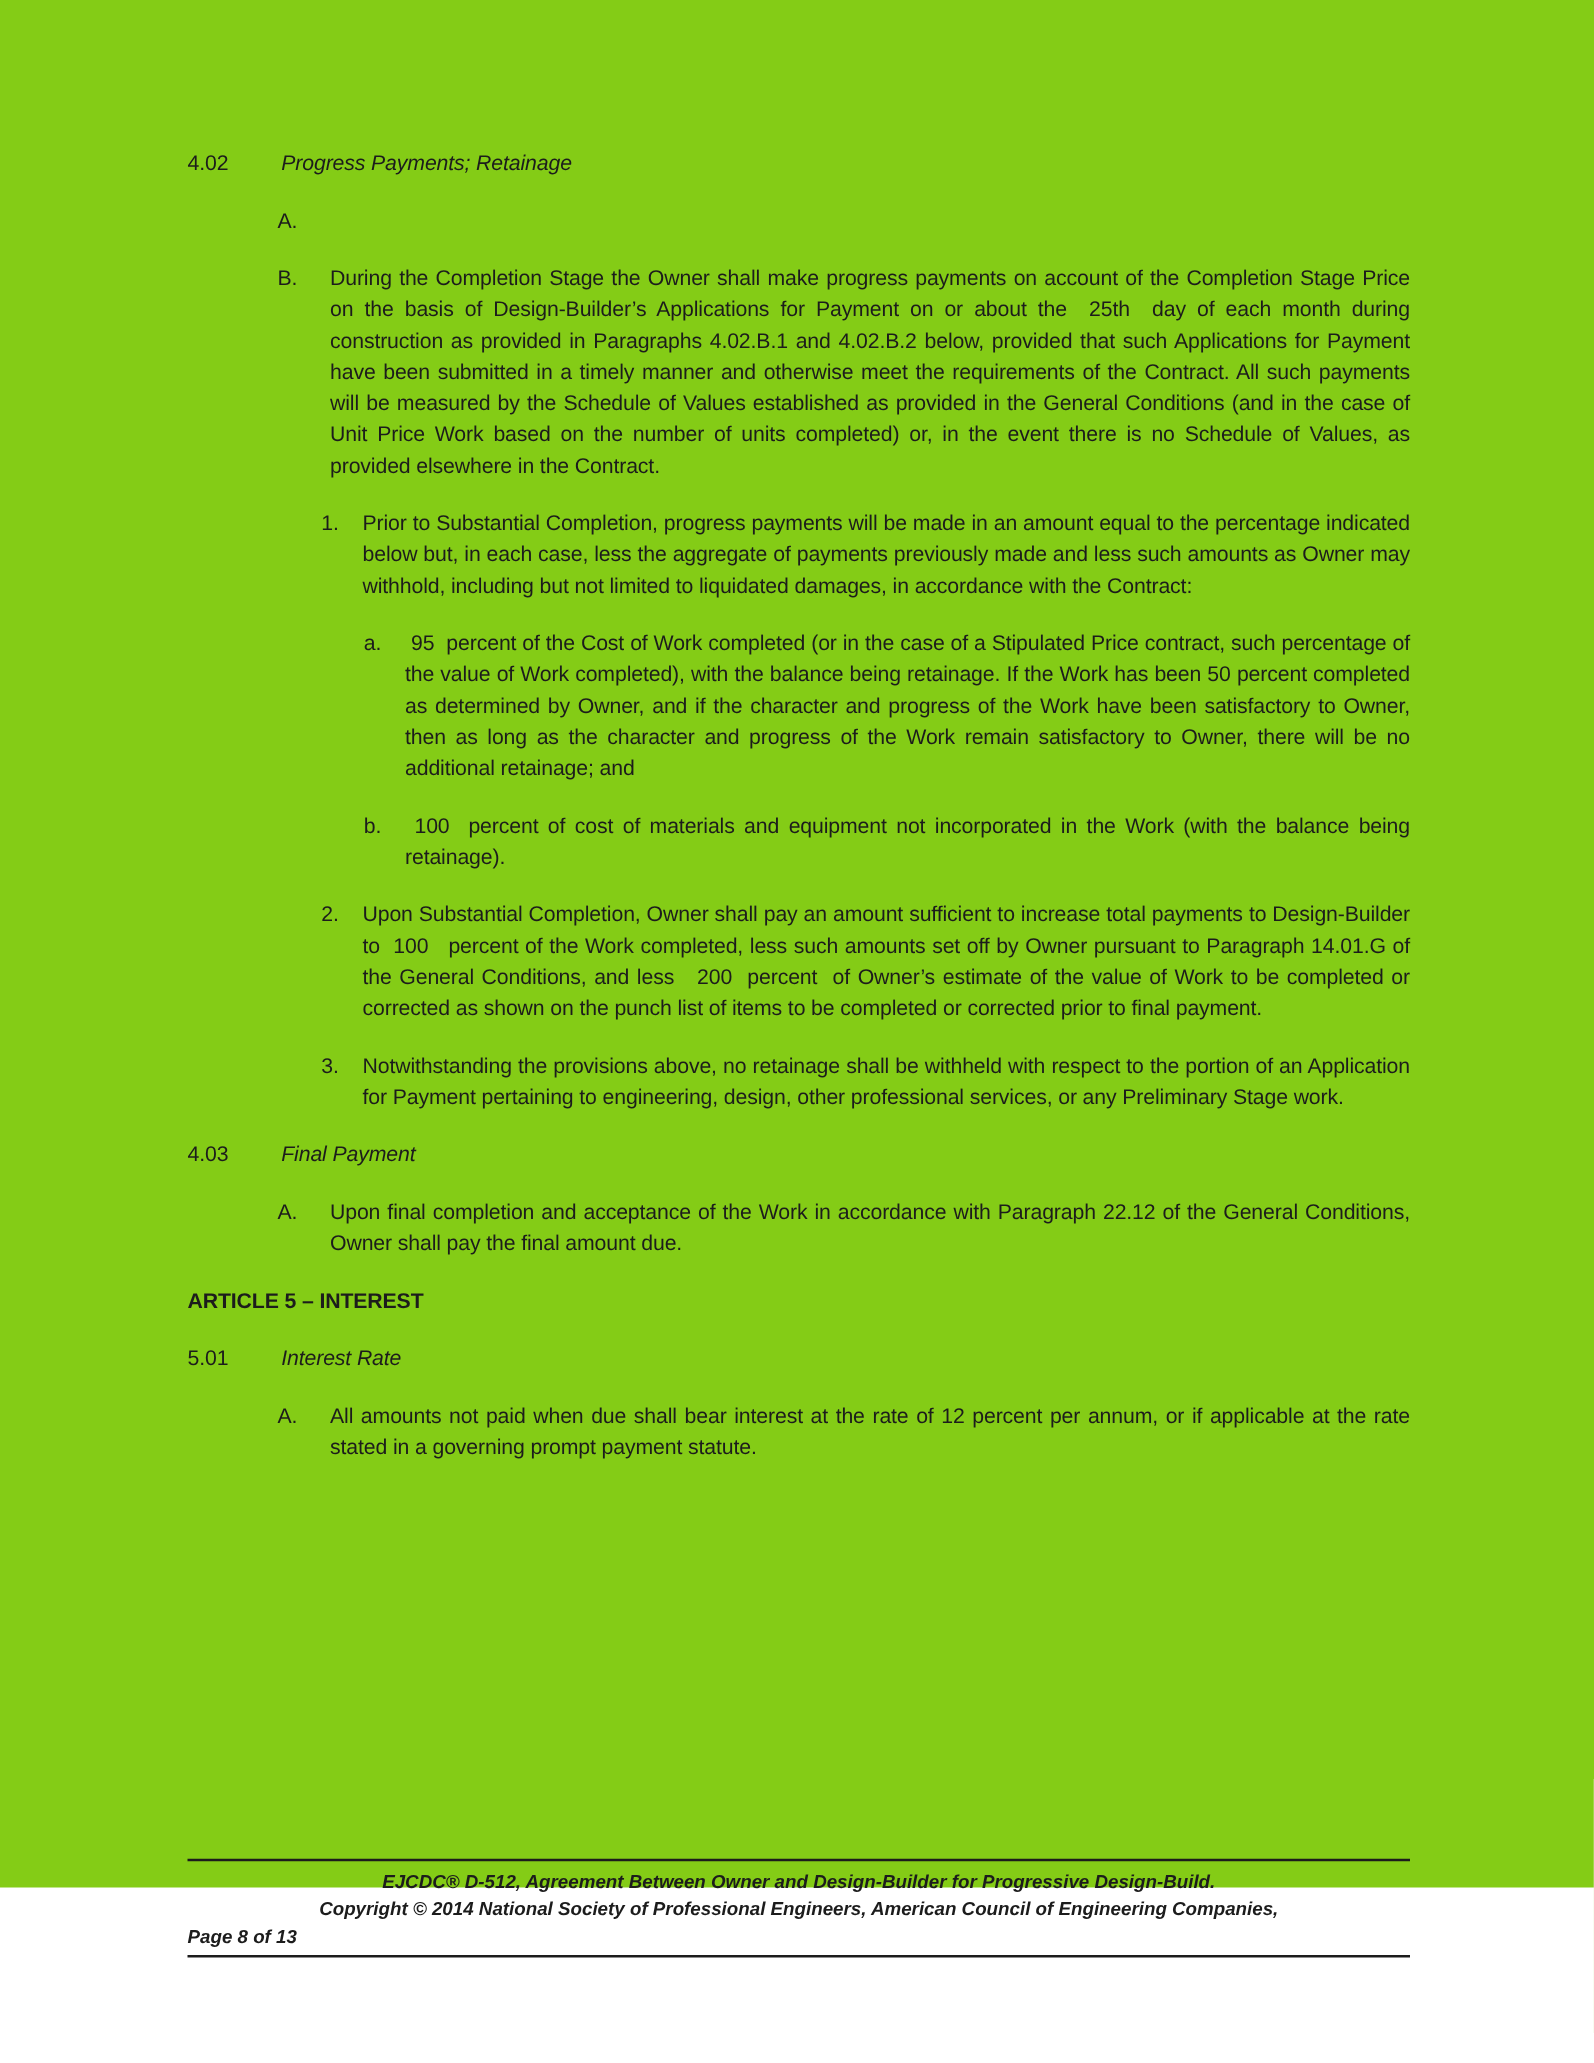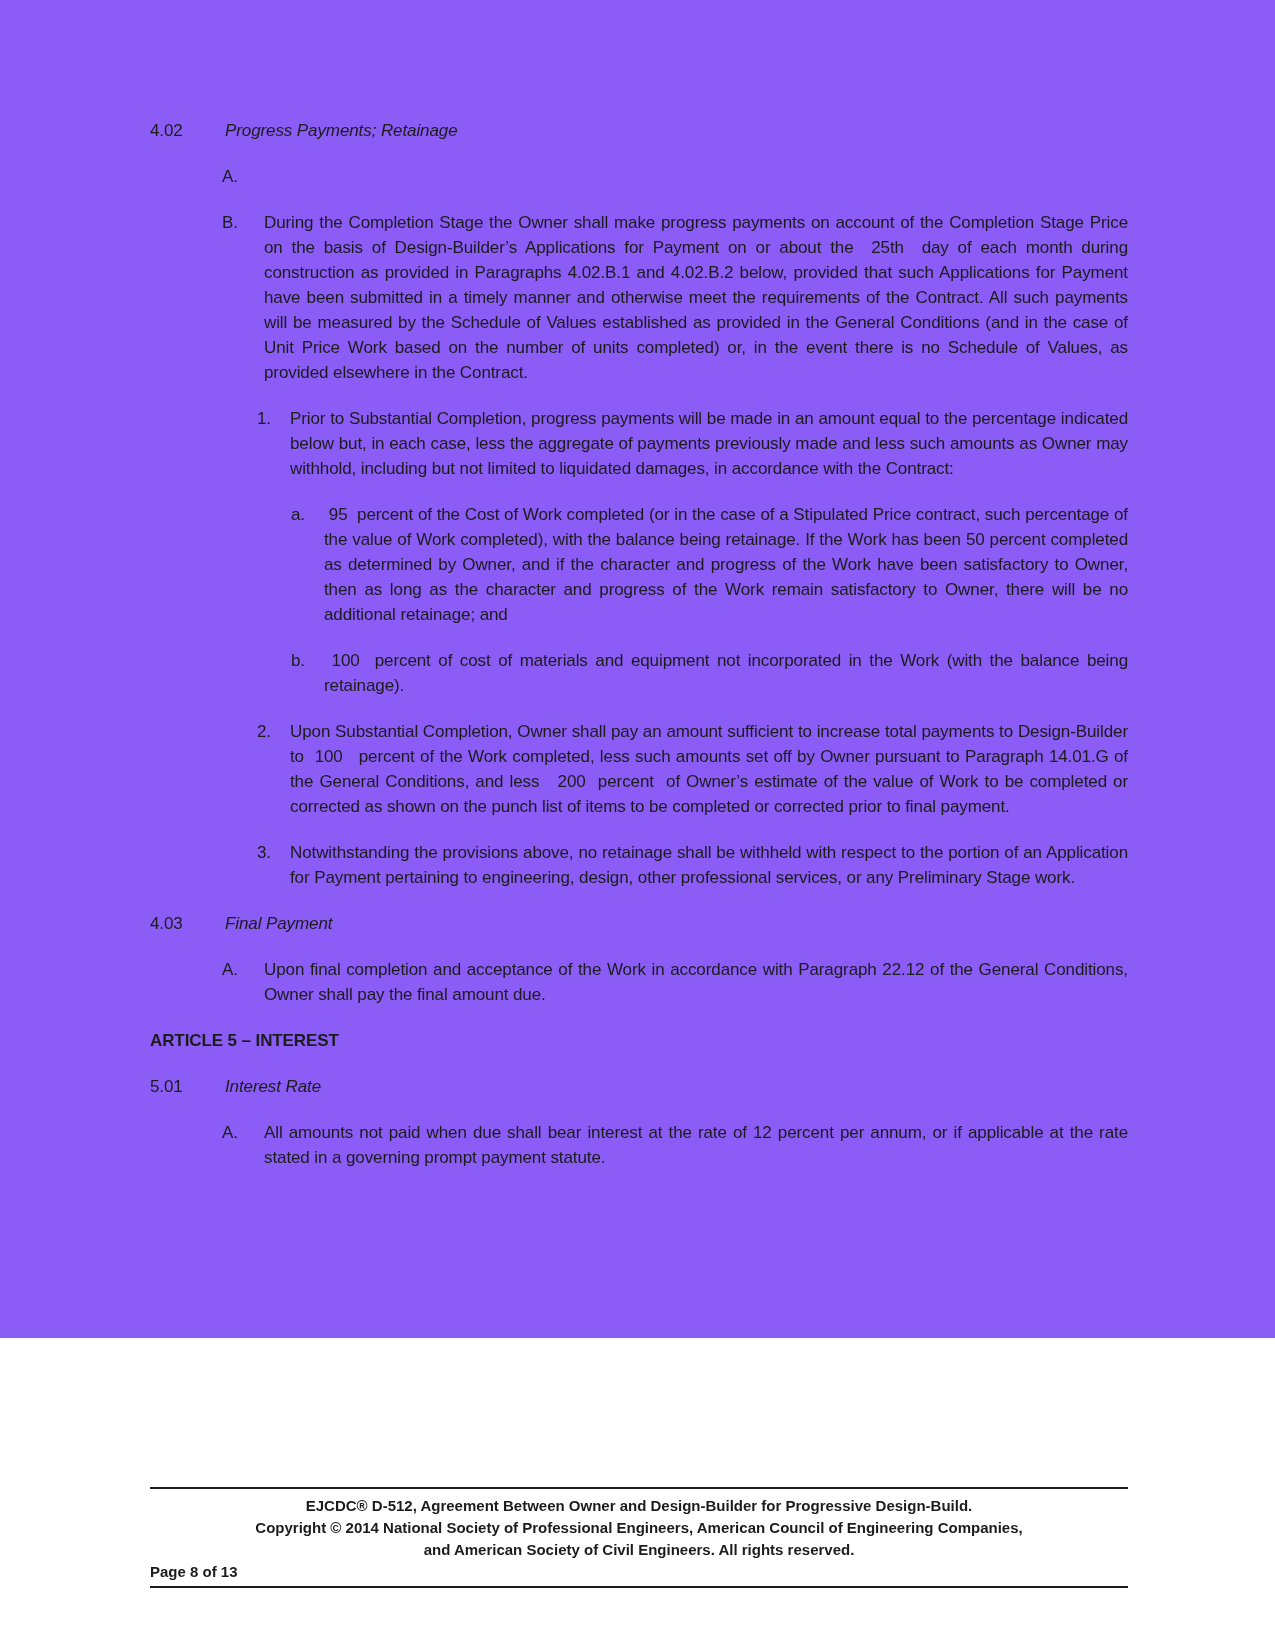--- a/index.html
+++ b/index.html
@@ -8,22 +8,22 @@
     width: 1275px;
     height: 1650px;
     font-family: "Liberation Sans", "DejaVu Sans", sans-serif;
     color: #1c1c1c;
     overflow: hidden;
     position: relative;
   }
   .page {
     position: relative;
     width: 1275px;
-    height: 1338px;
-    background: #8b5cf6;
+    height: 1510px;
+    background: #84cc16;
   }
   .content {
     position: absolute;
     top: 118px;
     left: 150px;
     width: 978px;
     font-size: 17px;
     line-height: 25px;
     letter-spacing: -0.1px;
   }
@@ -55,20 +55,21 @@
   .lvl3 .plabel { width: 33px; }
 
   .footer {
     position: absolute;
     top: 1487px;
     left: 150px;
     width: 978px;
     font-size: 15px;
     font-weight: bold;
     line-height: 22px;
+    font-style: italic;
   }
   .footer-rule {
     border: none;
     border-top: 2px solid #1c1c1c;
     height: 0;
   }
   .footer-rule.top { margin-bottom: 6px; }
   .footer-rule.bottom { margin-top: 3px; }
   .fline { text-align: center; }
   .fpage { }
@@ -139,17 +140,16 @@
       <span class="plabel">A.</span>
       <span class="ptext">All amounts not paid when due shall bear interest at the rate of 12 percent per annum, or if applicable at the rate stated in a governing prompt payment statute.</span>
     </div>
 
   </div>
 
   <div class="footer">
     <div class="footer-rule top"></div>
     <div class="fline">EJCDC® D-512, Agreement Between Owner and Design-Builder for Progressive Design-Build.</div>
     <div class="fline">Copyright © 2014 National Society of Professional Engineers, American Council of Engineering Companies,</div>
-    <div class="fline">and American Society of Civil Engineers. All rights reserved.</div>
     <div class="fpage">Page 8 of 13</div>
     <div class="footer-rule bottom"></div>
   </div>
 </div>
 
 </body></html>

